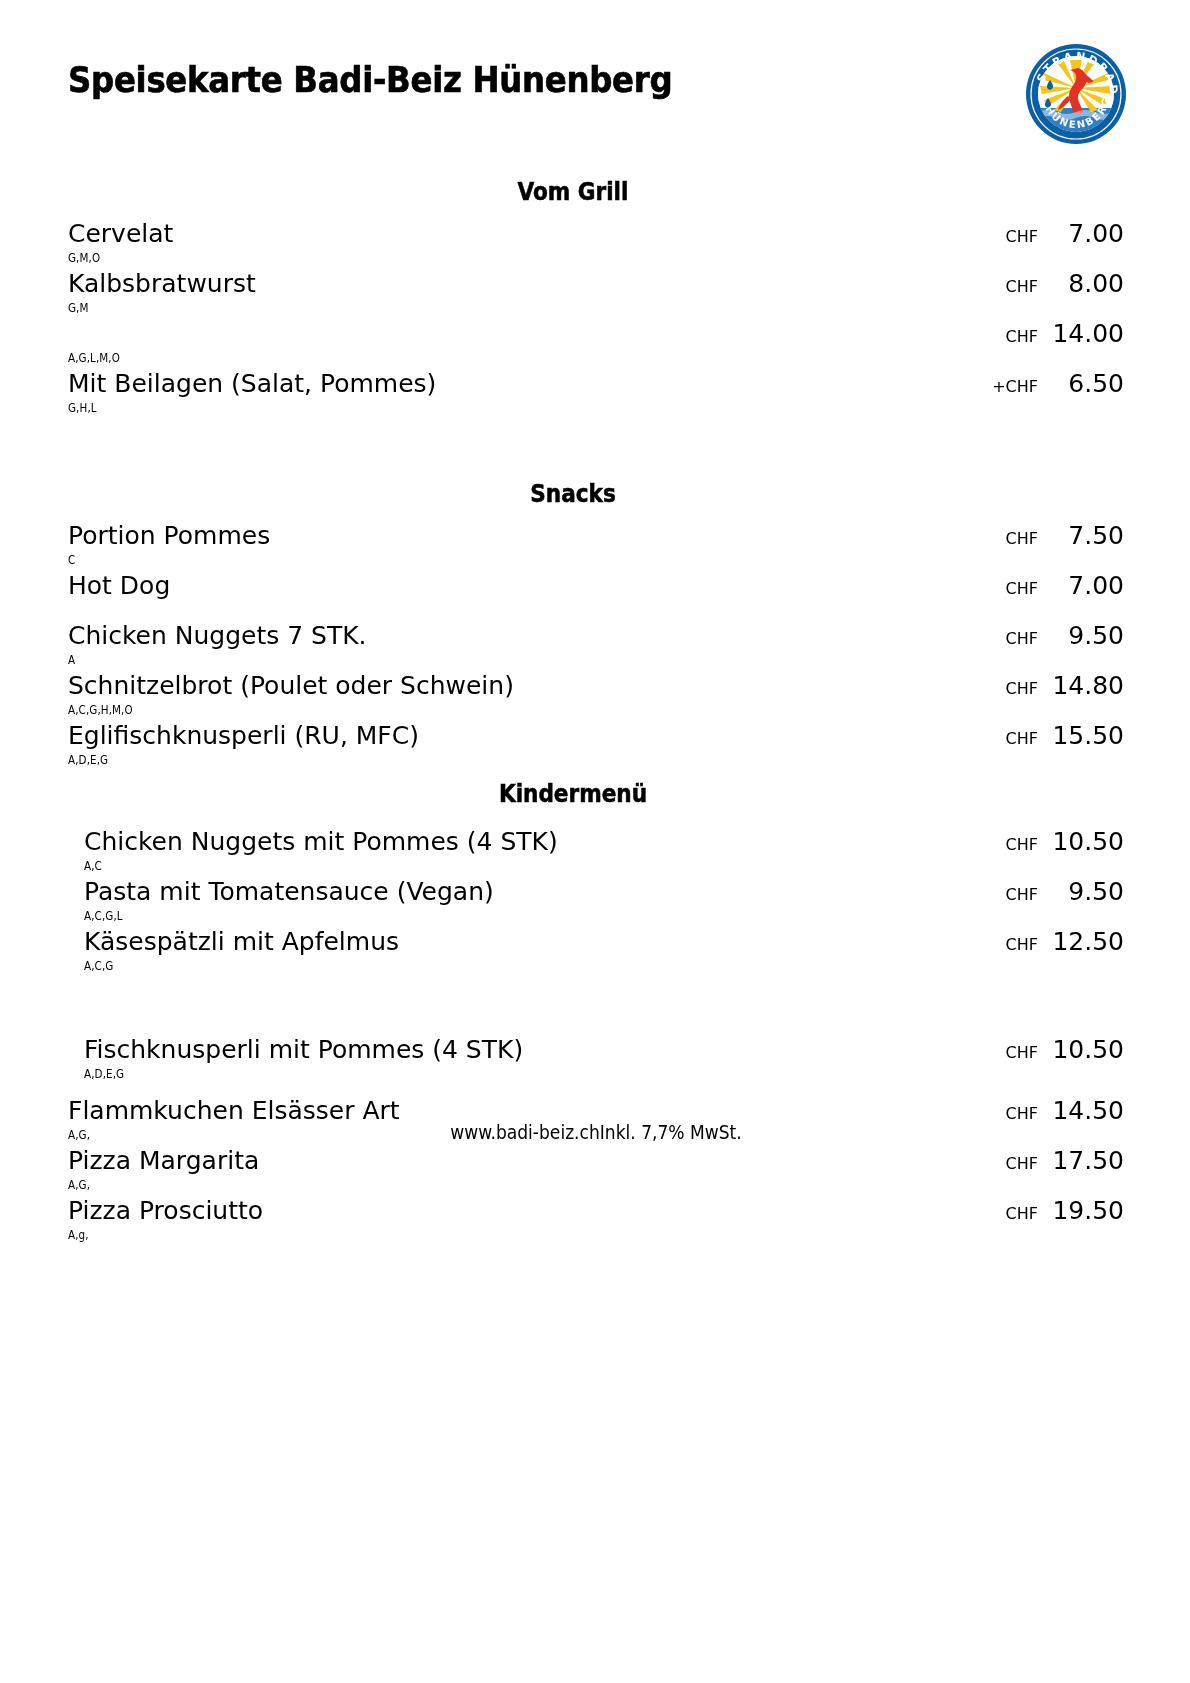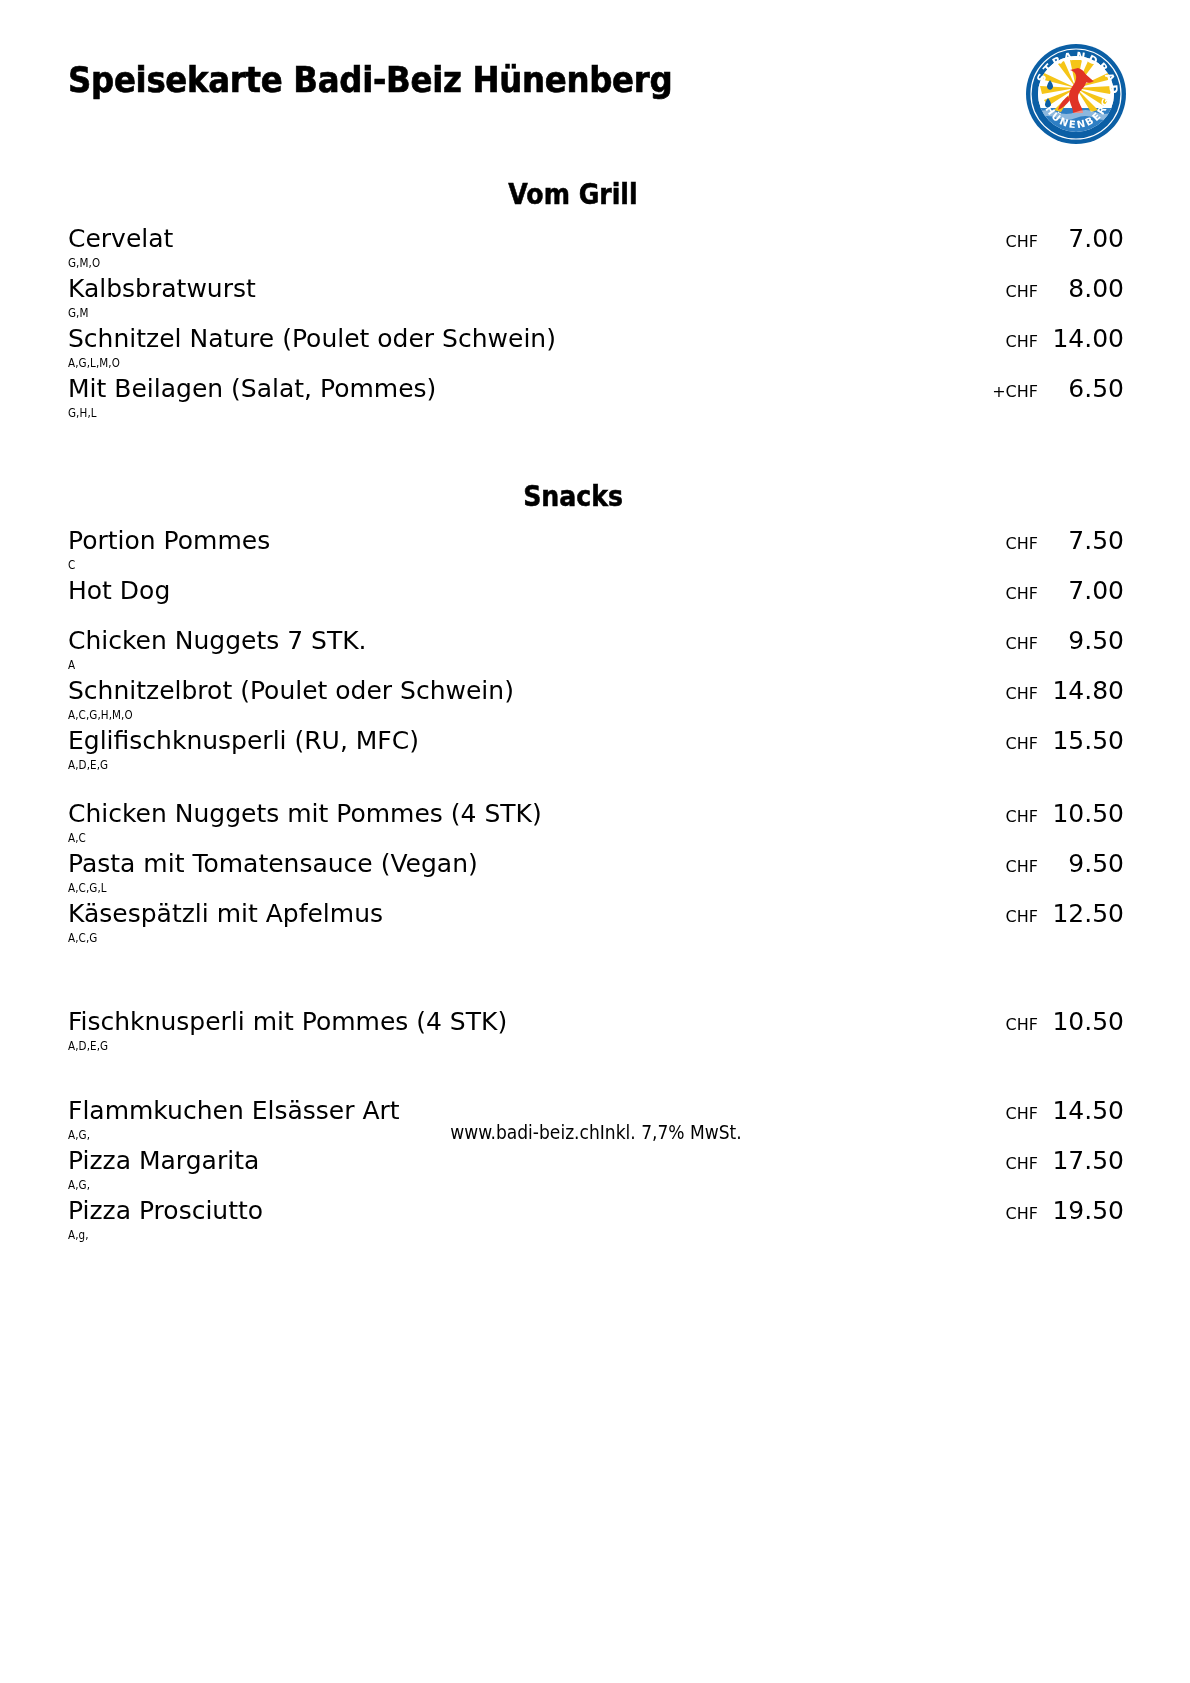--- a/index.html
+++ b/index.html
@@ -37,21 +37,21 @@
     right:2px;top:-16px;
     width:104px;height:104px;
   }
   .logo-svg{display:block;width:104px;height:104px;}
 
   
   .section{position:absolute;left:68px;width:1056px;}
   .section-title{
     font-family:"DejaVu Sans Condensed","Liberation Sans", sans-serif;
     font-weight:bold;
-    font-size:28px;
+    font-size:24px;
     text-align:center;
     margin:0 0 0 0;
     padding:0;
     -webkit-text-stroke:0.5px #000;
     width:1010px;
   }
   .items{margin-top:14px;}
   .item{
     position:relative;
     display:block;
@@ -179,21 +179,20 @@
           <span class="item-name">Kalbsbratwurst</span>
           <span class="spacer"></span>
           <span class="cur">CHF</span>
           <span class="amt">8.00</span>
         </div>
         <div class="allergens">G,M</div>
       </div>
 
       <div class="item">
         <div class="item-row">
-          <span class="item-name">Schnitzel Nature (Poulet oder Schwein)</span>
           <span class="spacer"></span>
           <span class="cur">CHF</span>
           <span class="amt">14.00</span>
         </div>
         <div class="allergens">A,G,L,M,O</div>
       </div>
 
       <div class="item">
         <div class="item-row">
           <span class="item-name">Mit Beilagen (Salat, Pommes)</span>
@@ -257,21 +256,22 @@
           <span class="cur">CHF</span>
           <span class="amt">15.50</span>
         </div>
         <div class="allergens">A,D,E,G</div>
       </div>
 
     </div>
   </div>
 
   <div class="section" style="top:780px;">
-    <div class="items" style="margin-top:20px;">
+    <div class="section-title">Kindermenü</div>
+    <div class="items" style="margin-top:20px;margin-left:16px;">
 
       <div class="item">
         <div class="item-row">
           <span class="item-name">Chicken Nuggets mit Pommes (4 STK)</span>
           <span class="spacer"></span>
           <span class="cur">CHF</span>
           <span class="amt">10.50</span>
         </div>
         <div class="allergens">A,C</div>
       </div>

